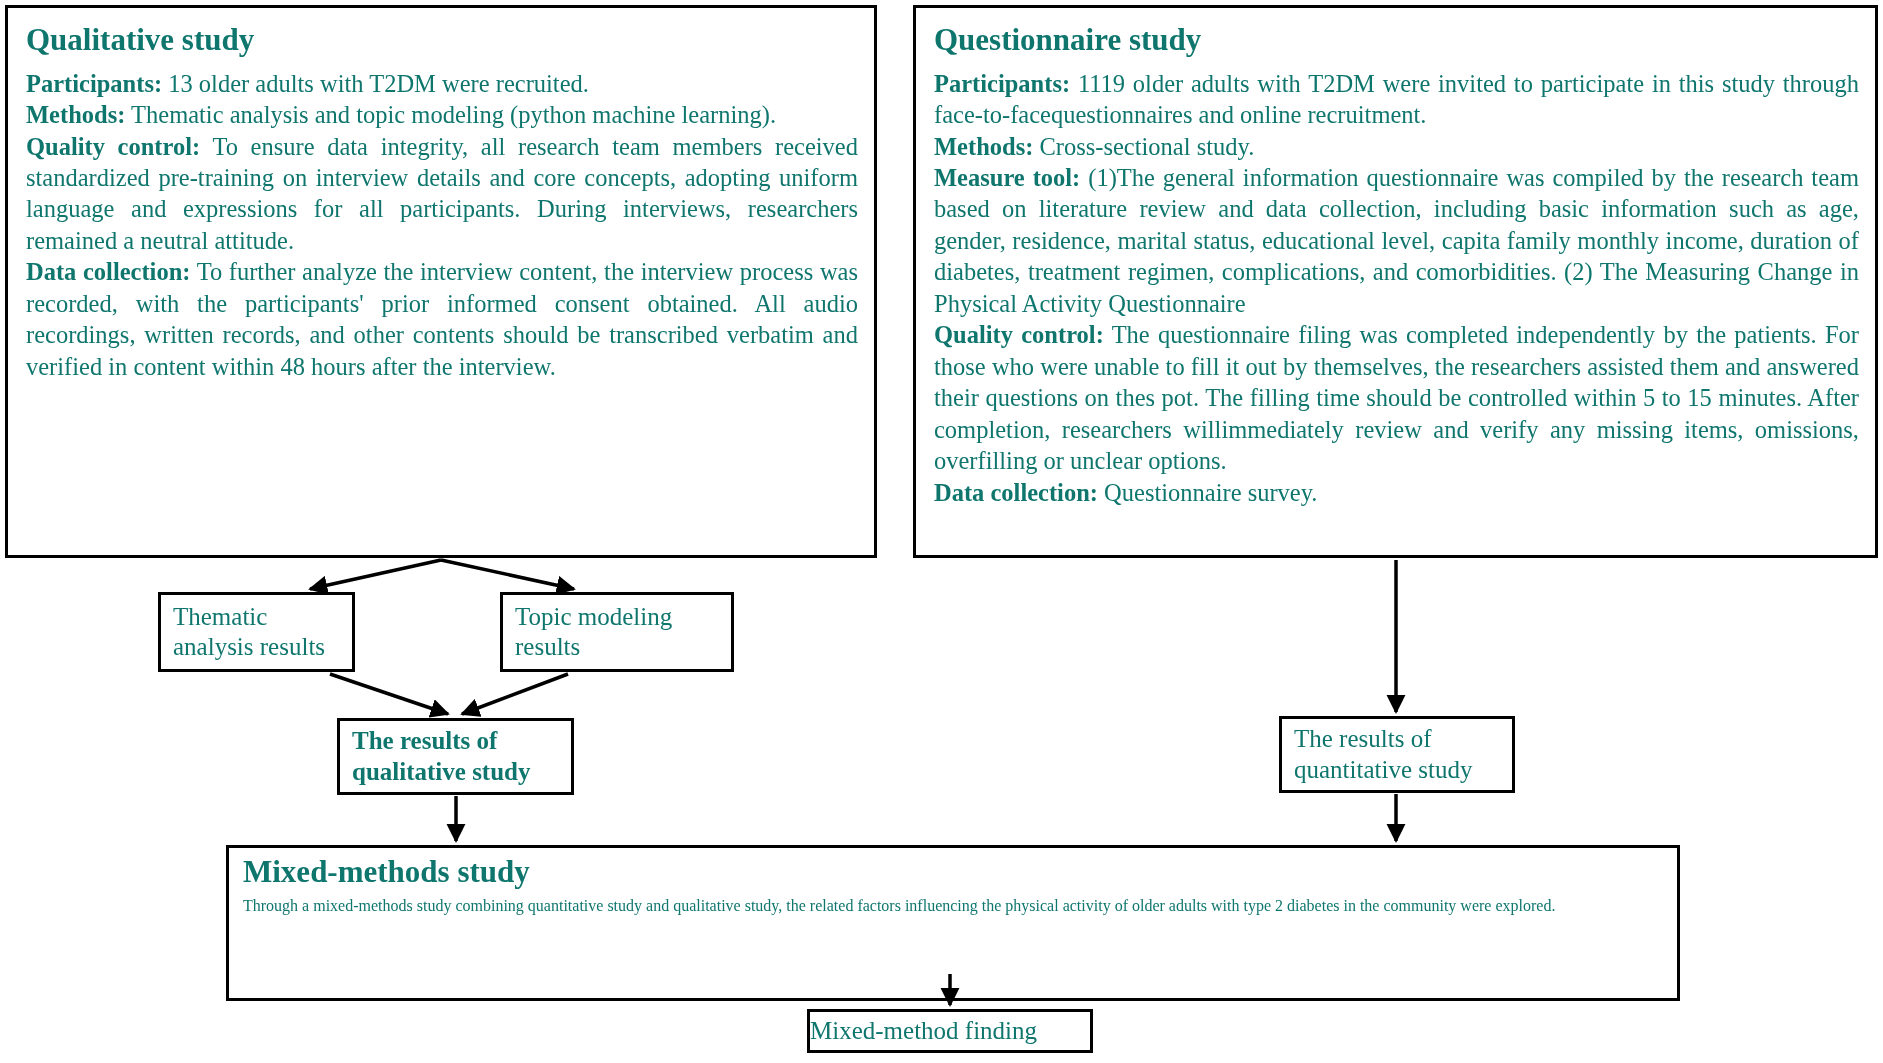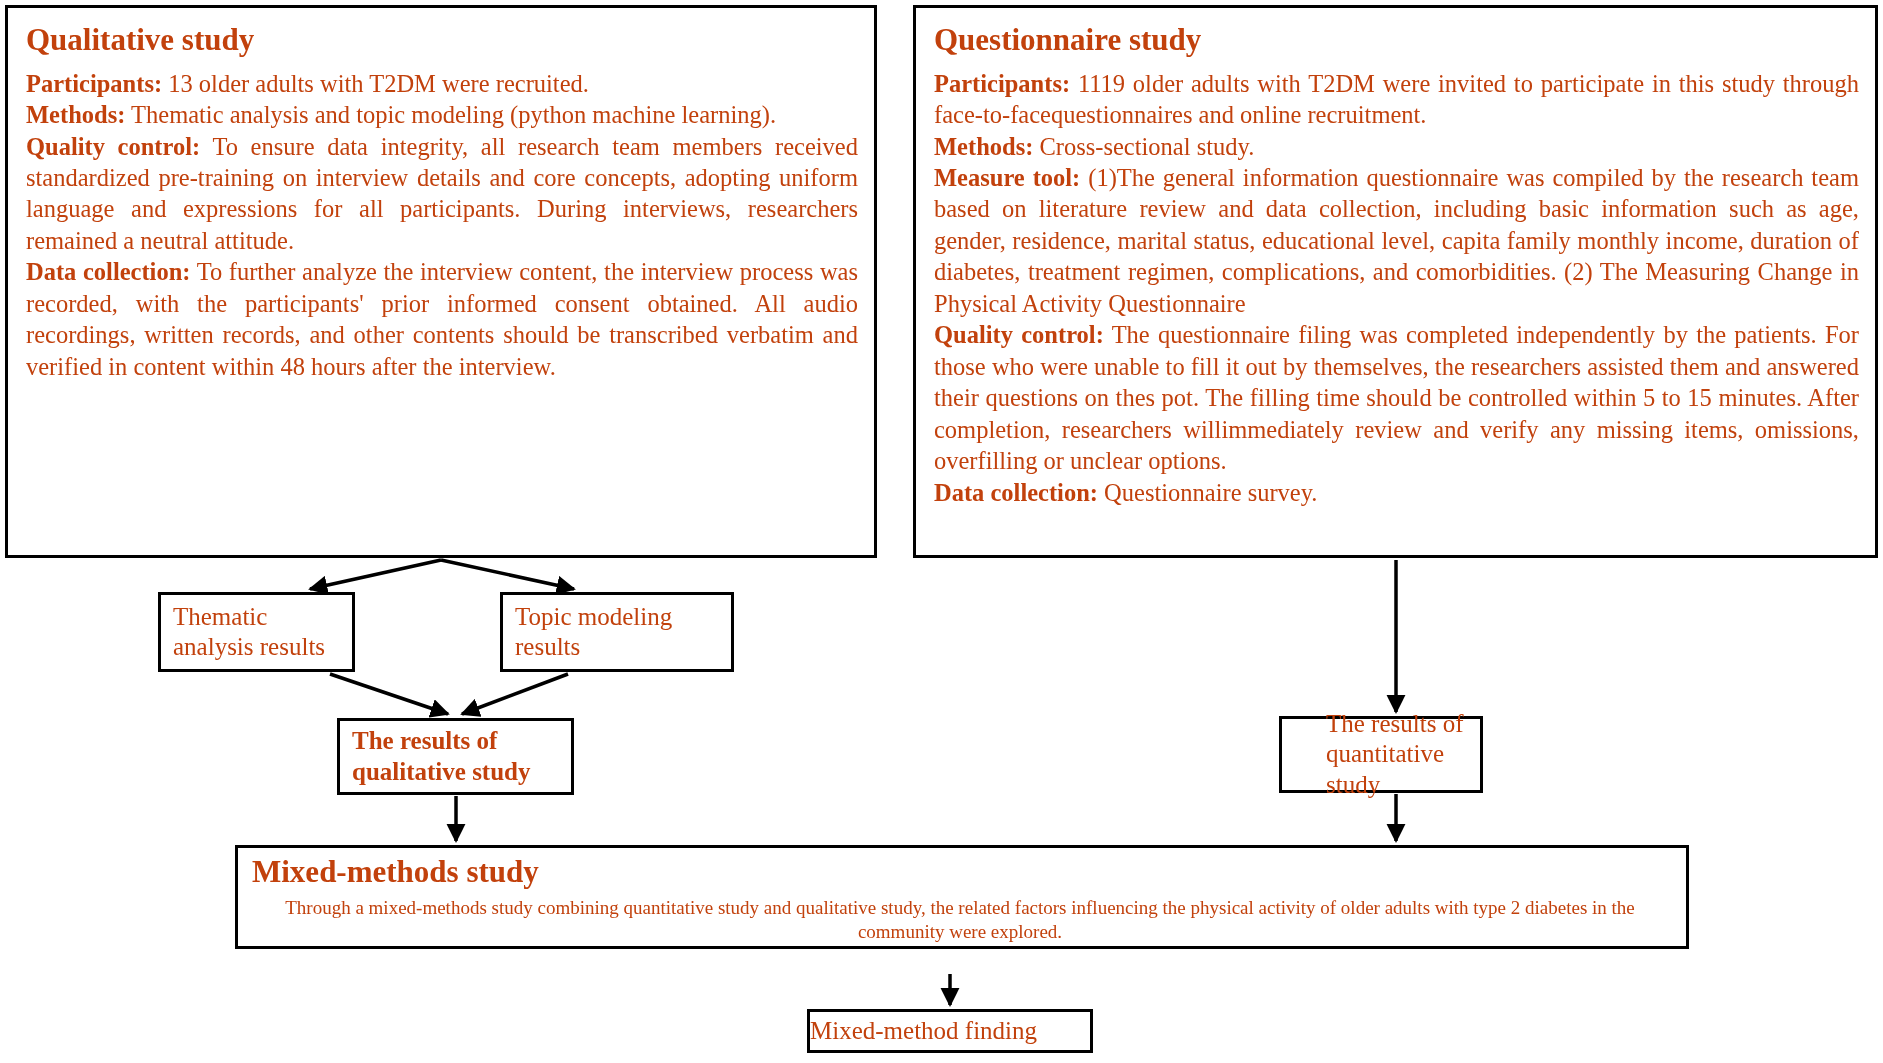--- a/index.html
+++ b/index.html
@@ -6,21 +6,21 @@
     margin: 0;
     padding: 0;
     background: #ffffff;
   }
   #canvas {
     position: relative;
     width: 1883px;
     height: 1063px;
     background: #ffffff;
     font-family: "Liberation Serif", "DejaVu Serif", serif;
-    color: #c2410c;
+    color: #0f766e;
     overflow: hidden;
   }
   .box {
     position: absolute;
     box-sizing: border-box;
     border: 3px solid #000000;
     background: #ffffff;
   }
   .big-box {
     padding: 10px 14px 8px 14px;
@@ -52,24 +52,24 @@
     width: 100%;
     box-sizing: border-box;
   }
   .mm-title {
     font-weight: bold;
     font-size: 31px;
     line-height: 1.15;
     margin: 6px 0 6px 14px;
   }
   .mm-body {
-    font-size: 19px;
+    font-size: 16px;
     line-height: 1.30;
     margin: 0 18px 0 14px;
-    text-align: center;
+    text-align: left;
   }
   .finding-label {
     font-size: 25px;
     text-align: left;
     width: 100%;
   }
   svg.arrows {
     position: absolute;
     left: 0; top: 0;
     width: 1883px;
@@ -124,25 +124,25 @@
   </div>
 
   <div class="box small-box" style="left:500px; top:592px; width:234px; height:80px;">
     <div class="label">Topic modeling results</div>
   </div>
 
   <div class="box small-box" style="left:337px; top:718px; width:237px; height:77px;font-weight:bold;">
     <div class="label">The results of qualitative study</div>
   </div>
 
-  <div class="box small-box" style="left:1279px; top:716px; width:204px; height:77px;padding-left:32px;">
+  <div class="box small-box" style="left:1279px; top:716px; width:236px; height:77px;">
     <div class="label">The results of quantitative study</div>
   </div>
 
-  <div class="box" style="left:226px; top:845px; width:1454px; height:104px;margin-left:9px;">
+  <div class="box" style="left:226px; top:845px; width:1454px; height:156px;">
     <div class="mm-title">Mixed-methods study</div>
     <div class="mm-body">Through a mixed-methods study combining quantitative study and qualitative study, the related factors influencing the physical activity of older adults with type 2 diabetes in the community  were explored.</div>
   </div>
 
   <div class="box small-box center" style="left:807px; top:1009px; width:286px; height:44px;">
     <div class="finding-label">Mixed-method finding</div>
   </div>
 
   <svg class="arrows" viewBox="0 0 1883 1063">
     <defs>

